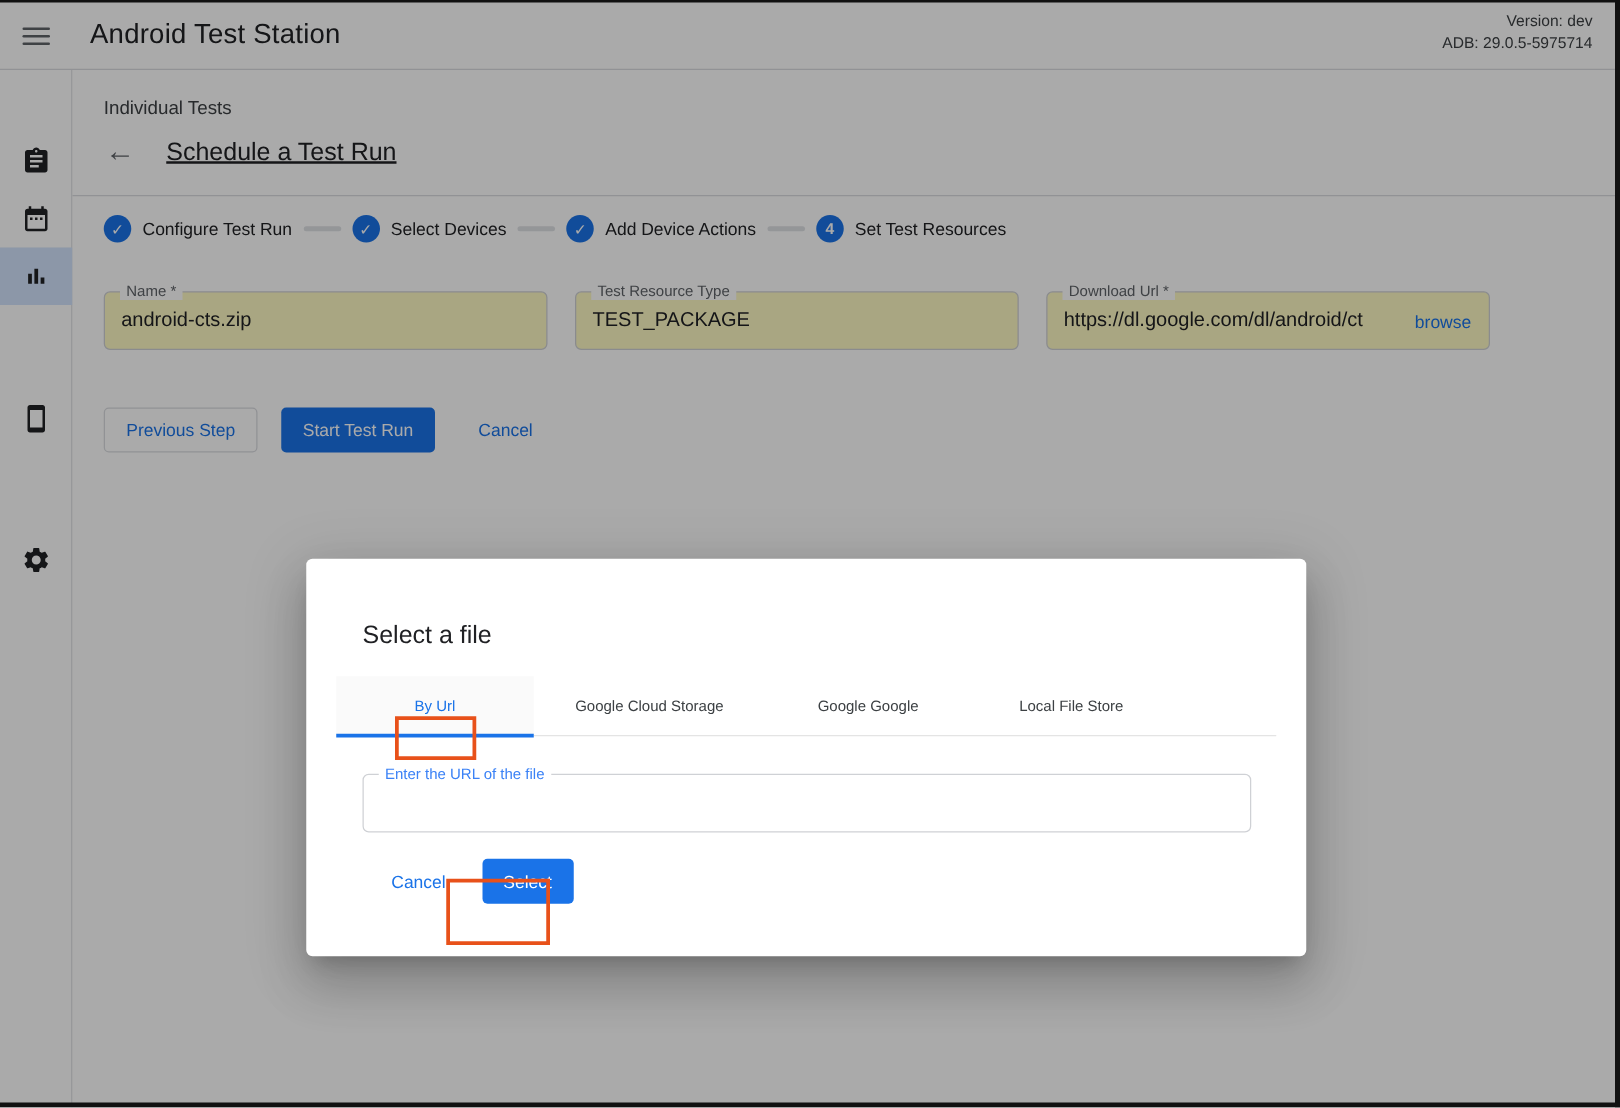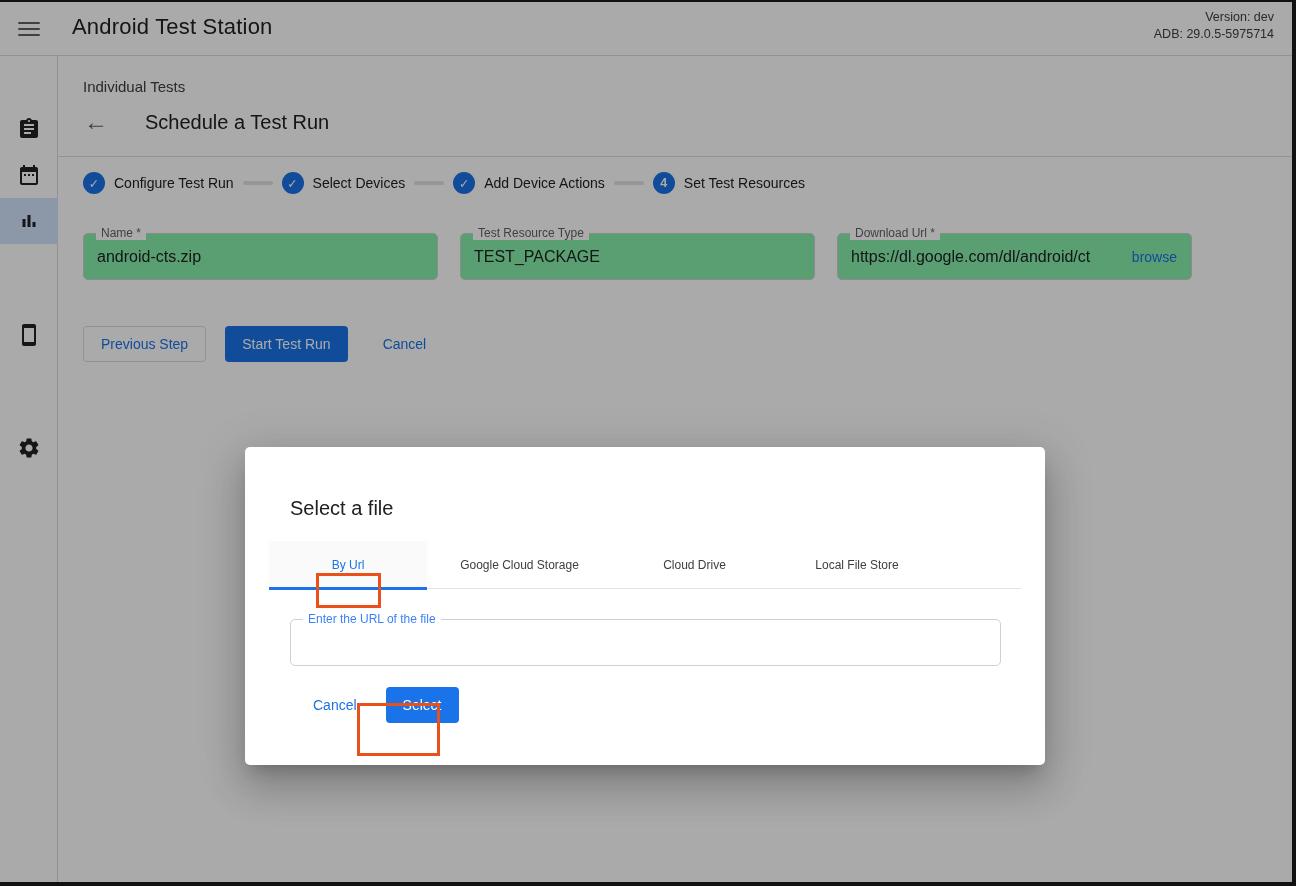--- a/index.html
+++ b/index.html
@@ -23,33 +23,33 @@
   .sidebar { position:absolute; top:56px; left:0; width:58px; bottom:0; background:#fff; border-right:1px solid #dadce0; z-index:1; }
   .nav-item { position:absolute; left:0; width:58px; height:46px; display:flex; align-items:center; justify-content:center; cursor:pointer; }
   .nav-item svg { width:24px; height:24px; fill:#202124; }
   .nav-item.selected { background:#d2e3fc; }
 
   
   .main { position:absolute; top:56px; left:58px; right:0; bottom:0; background:#fff; z-index:1; }
   .breadcrumb { position:absolute; left:25px; top:22px; font-size:15px; color:#3c4043; }
   .page-title-row { position:absolute; left:25px; top:46px; height:40px; display:flex; align-items:center; }
   .back-arrow { font-size:24px; color:#5f6368; cursor:pointer; width:26px; text-align:center; }
-  .page-title { font-size:20px; color:#202124; margin-left:36px; }
+  .page-title { font-size:20px; color:#202124; margin-left:24px;text-decoration:underline; }
   .header-divider { position:absolute; top:100px; left:0; right:0; height:1px; background:#dadce0; }
 
   
   .stepper { position:absolute; left:25px; top:116px; display:flex; align-items:center; }
   .step { display:flex; align-items:center; }
   .step-circle { width:22px; height:22px; border-radius:50%; background:#1a73e8; color:#fff; font-size:12.5px; font-weight:bold; display:flex; align-items:center; justify-content:center; }
   .step-label { font-size:14px; font-weight:500; color:#202124; margin-left:9px; }
   .step-connector { width:30px; height:4px; border-radius:2px; background:#dfe1e5; margin:0 9px; }
 
   
   .fields-row { position:absolute; left:25px; top:177px; display:flex; }
-  .ofield { position:relative; width:355px; height:47px; border:1px solid #cfd1d5; border-radius:5px; background:#86efac; margin-right:22px; display:flex; align-items:center; }
+  .ofield { position:relative; width:355px; height:47px; border:1px solid #cfd1d5; border-radius:5px; background:#fef9c3; margin-right:22px; display:flex; align-items:center; }
   .ofield .flabel { position:absolute; top:-8px; left:12px; background:#fff; padding:0 5px; font-size:12px; color:#5f6368; white-space:nowrap; }
   .ofield .fvalue { font-size:16px; color:#202124; padding:0 13px; white-space:nowrap; overflow:hidden; flex:1 1 auto; min-width:0; }
   .browse-link { font-size:14px; color:#1a73e8; margin-right:14px; cursor:pointer; flex:0 0 auto; }
 
   
   .actions-row { position:absolute; left:25px; top:270px; display:flex; align-items:flex-start; height:36px; }
   .btn { height:36px; border-radius:4px; font-size:14px; font-weight:500; display:inline-flex; align-items:center; justify-content:center; cursor:pointer; font-family:inherit; }
   .btn-outlined { border:1px solid #dadce0; background:#fff; color:#1a73e8; padding:0 17px; }
   .btn-filled { border:none; background:#1a73e8; color:#fff; padding:0 17px; margin-left:19px; }
   .btn-text { border:none; background:transparent; color:#1a73e8; padding:0 8px; margin-left:27px; }
@@ -191,21 +191,21 @@
     <div class="dialog-title">Select a file</div>
     <div class="tabs">
       <div class="tab tab-byurl active">
         <span>By Url</span>
         <div class="ink-bar"></div>
       </div>
       <div class="tab tab-gcs">
         <span>Google Cloud Storage</span>
       </div>
       <div class="tab tab-gdrive">
-        <span>Cloud Drive</span>
+        <span>Google Google</span>
       </div>
       <div class="tab tab-local">
         <span>Local File Store</span>
       </div>
     </div>
 
     <div class="url-field">
       <div class="flabel">Enter the URL of the file</div>
     </div>
 

